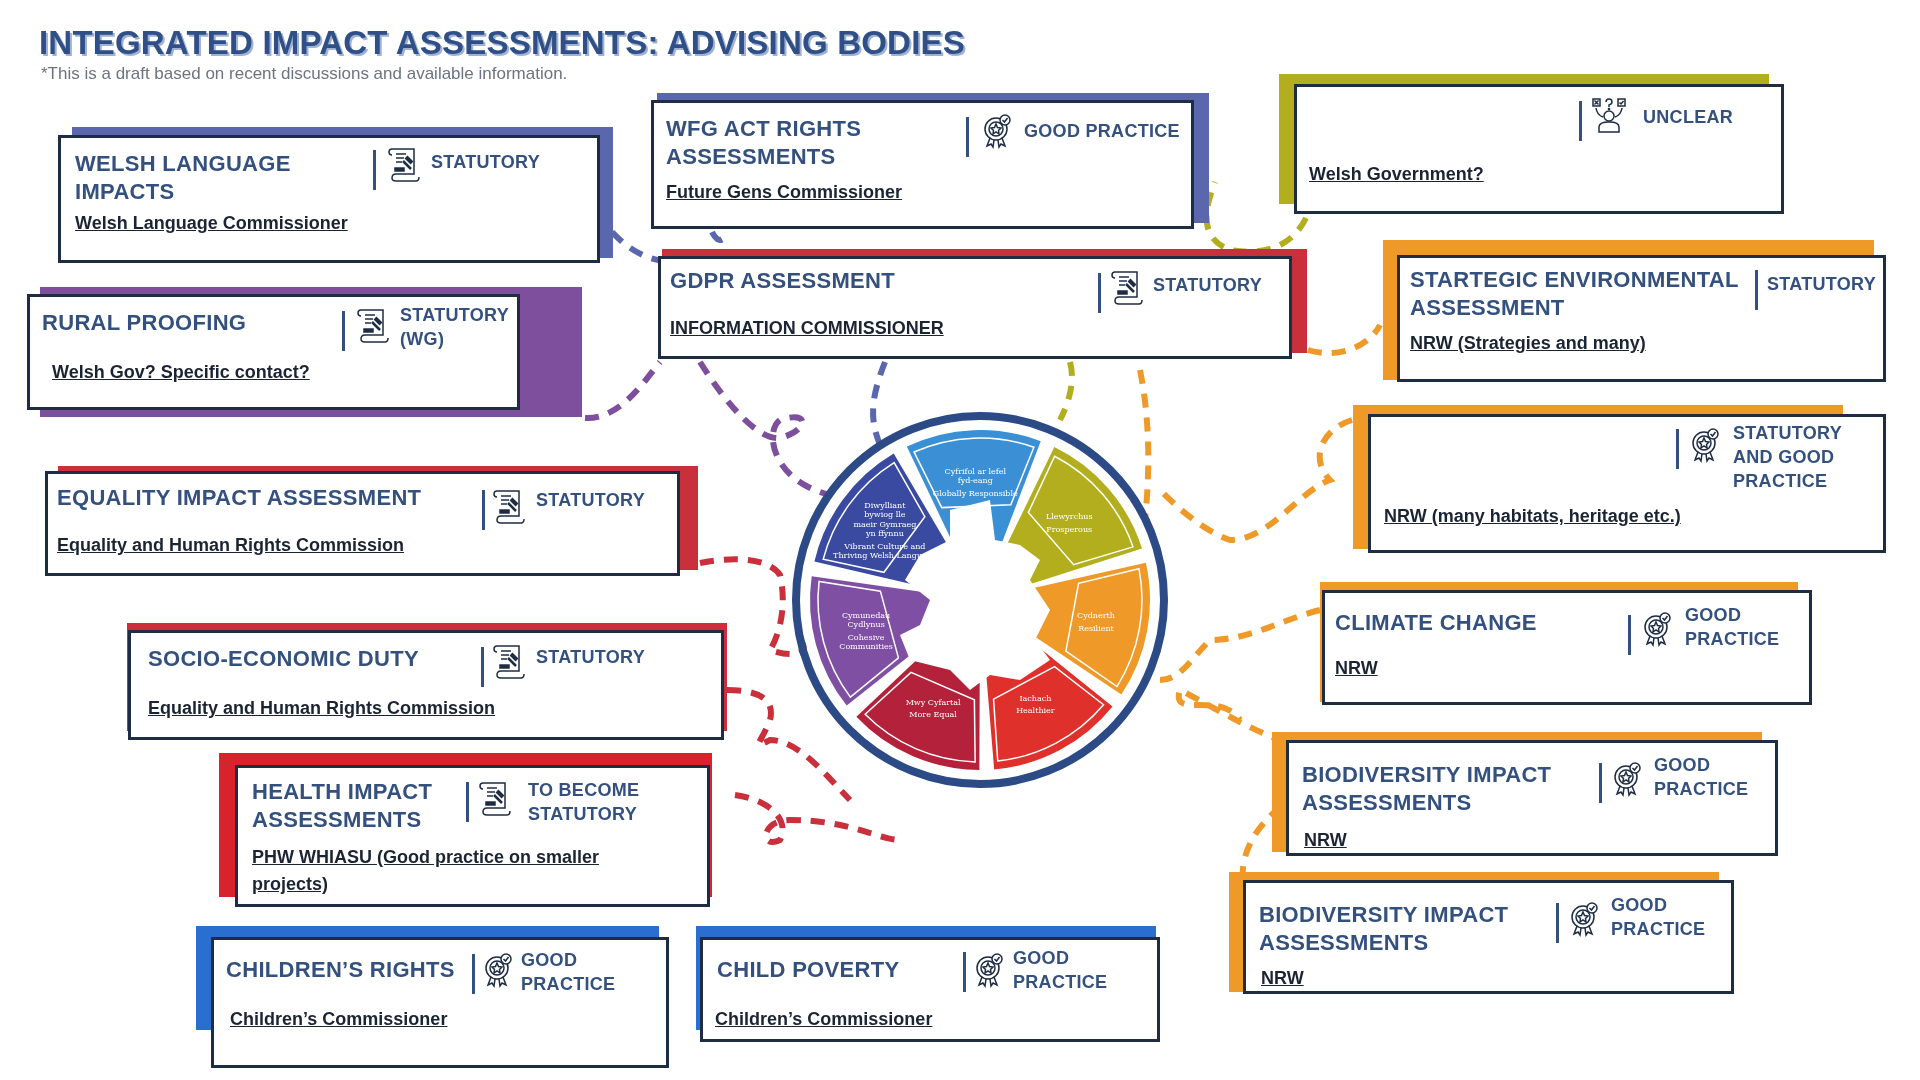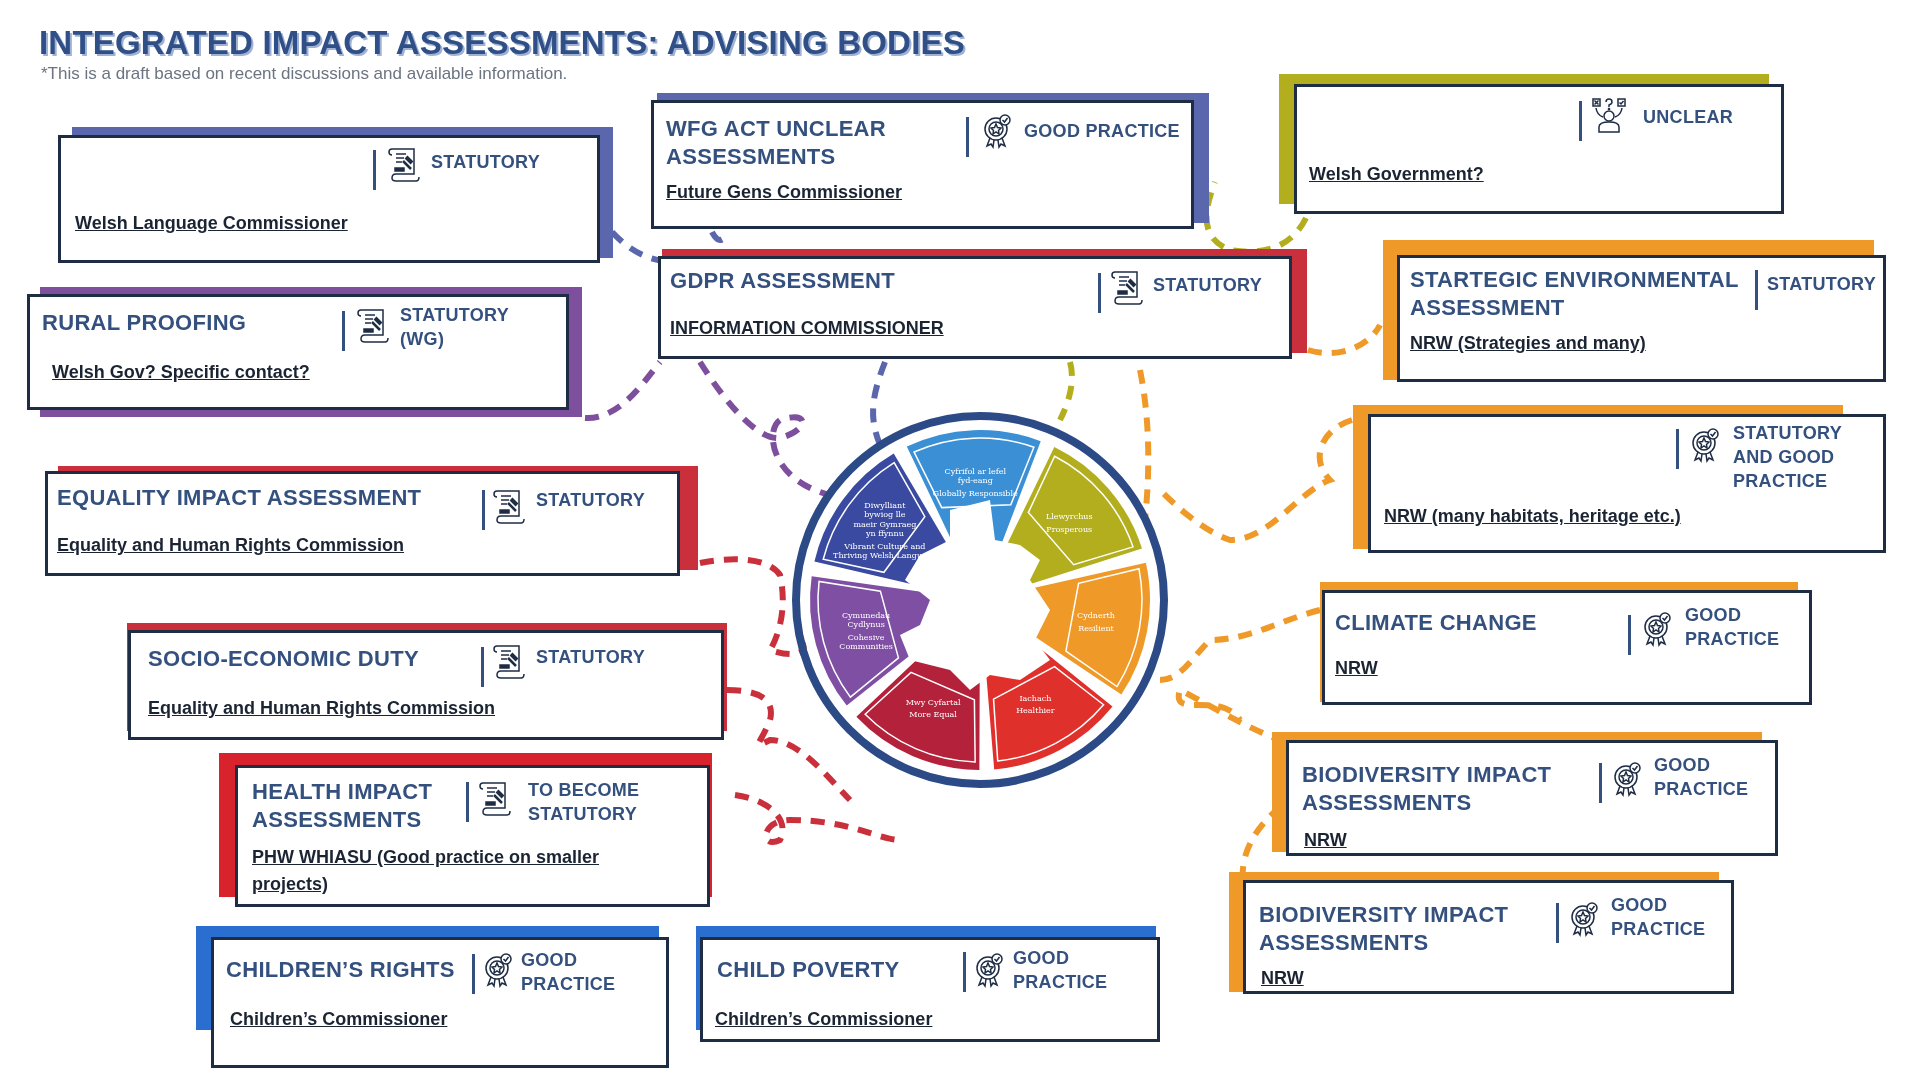--- a/index.html
+++ b/index.html
@@ -87,40 +87,44 @@
       <text x="-95.11695212546735" y="-63.73384149795535" class="seg-label">yn ffynnu</text>
       <text x="-95.11695212546735" y="-51.23384149795535" class="seg-label">Vibrant Culture and</text>
       <text x="-95.11695212546735" y="-41.73384149795535" class="seg-label">Thriving Welsh Language</text>
     </g>
   <path d="M-30 -90 L10 -100 L15 -60 L40 -55 L60 -40 L50 -20 L70 10 L55 40 L70 60 L40 80 L10 75 L-10 90 L-30 70 L-70 60 L-80 35 L-60 25 L-50 0 L-75 -20 L-60 -45 L-30 -60 Z" fill="#ffffff"></path>
 </svg>
 
 <div id="cards">
     <div class="accent" style="left: 72px; top: 127px; width: 541px; height: 131px; background: rgb(90, 103, 173);"></div>
     <div class="card" style="left: 58px; top: 135px; width: 542px; height: 128px;">
+      <div class="name" style="left: 14px; top: 12px;">
+        <div>WELSH LANGUAGE</div>
+        <div>IMPACTS</div>
+      </div>
       <div class="sep" style="left: 312px; top: 12px;"></div>
       <div class="icon" style="left: 325px; top: 8px;"><svg viewBox="0 0 36 36" width="36" height="36" fill="none" stroke="#1e2c44" stroke-width="1.5">
       <path d="M6 3 H28 V28 H10 Q6 28 6 32 Q6 35 10 35 H30 Q33 35 33 31"></path>
       <path d="M6 3 Q3 3 3 6 Q3 9 6 9"></path>
       <line x1="10" y1="8" x2="20" y2="8"></line>
           <line x1="10" y1="12" x2="18" y2="12"></line>
           <line x1="10" y1="16" x2="16" y2="16"></line>
       <rect x="9" y="22" width="9" height="3" fill="#1e2c44"></rect>
       <path d="M17 15 L25 23" stroke-width="2.5"></path>
           <path d="M20 11 L26 17" stroke-width="4"></path>
     </svg></div>
       <div class="status" style="left: 370px; top: 12px;">
         <div>STATUTORY</div>
       </div>
       <div class="body" style="left: 14px; top: 72px;">
         <div>Welsh Language Commissioner</div>
       </div>
     </div>
     <div class="accent" style="left: 40px; top: 287px; width: 542px; height: 130px; background: rgb(125, 79, 156);"></div>
-    <div class="card" style="left: 27px; top: 294px; width: 542px; height: 116px;">
+    <div class="card" style="left: 27px; top: 294px; width: 493px; height: 116px;">
       <div class="name" style="left: 12px; top: 12px;">
         <div>RURAL PROOFING</div>
       </div>
       <div class="sep" style="left: 312px; top: 14px;"></div>
       <div class="icon" style="left: 325px; top: 10px;"><svg viewBox="0 0 36 36" width="36" height="36" fill="none" stroke="#1e2c44" stroke-width="1.5">
       <path d="M6 3 H28 V28 H10 Q6 28 6 32 Q6 35 10 35 H30 Q33 35 33 31"></path>
       <path d="M6 3 Q3 3 3 6 Q3 9 6 9"></path>
       <line x1="10" y1="8" x2="20" y2="8"></line>
           <line x1="10" y1="12" x2="18" y2="12"></line>
           <line x1="10" y1="16" x2="16" y2="16"></line>
@@ -132,21 +136,21 @@
         <div>STATUTORY</div>
         <div>(WG)</div>
       </div>
       <div class="body" style="left: 22px; top: 62px;">
         <div>Welsh Gov? Specific contact?</div>
       </div>
     </div>
     <div class="accent" style="left: 657px; top: 93px; width: 552px; height: 130px; background: rgb(90, 103, 173);"></div>
     <div class="card" style="left: 651px; top: 100px; width: 543px; height: 129px;">
       <div class="name" style="left: 12px; top: 12px;">
-        <div>WFG ACT UNCLEAR</div>
+        <div>WFG ACT RIGHTS</div>
         <div>ASSESSMENTS</div>
       </div>
       <div class="sep" style="left: 312px; top: 14px;"></div>
       <div class="icon" style="left: 325px; top: 10px;"><svg viewBox="0 0 36 36" width="36" height="36" fill="none" stroke="#1e2c44" stroke-width="1.5">
       <circle cx="17" cy="16" r="11"></circle>
           <circle cx="17" cy="16" r="7"></circle>
       <path d="M17 11 L18.5 14.5 L22 15 L19.5 17.5 L20 21 L17 19 L14 21 L14.5 17.5 L12 15 L15.5 14.5 Z"></path>
       <path d="M11 25 L8 33 L12 31 L14 34 L15 27"></path>
           <path d="M23 25 L26 33 L22 31 L20 34 L19 27"></path>
       <circle cx="26" cy="7" r="5" fill="#fff"></circle>

